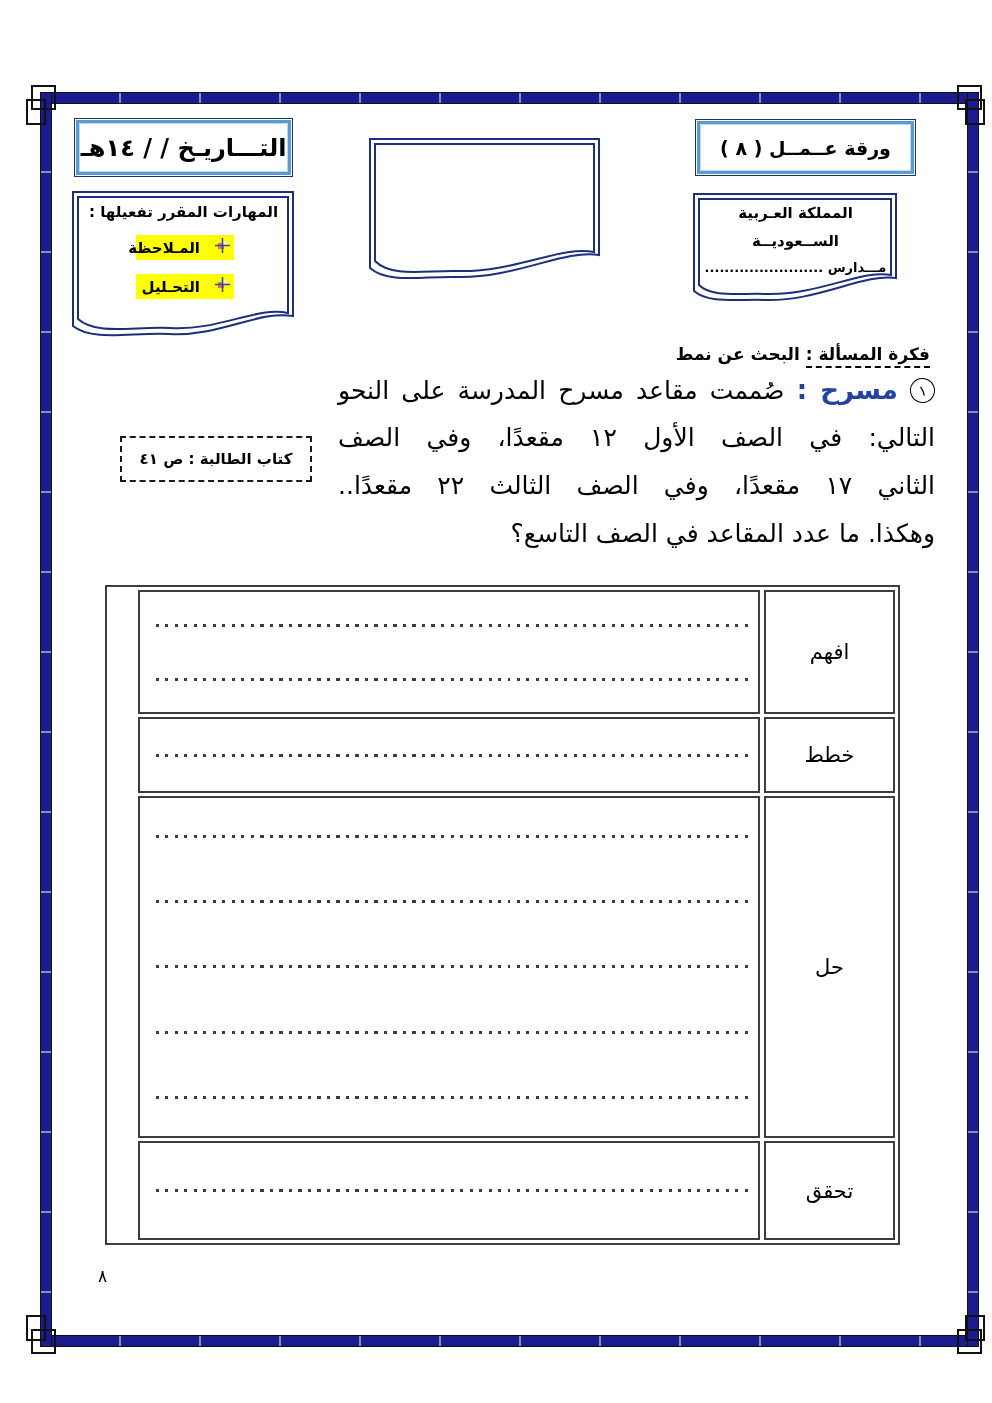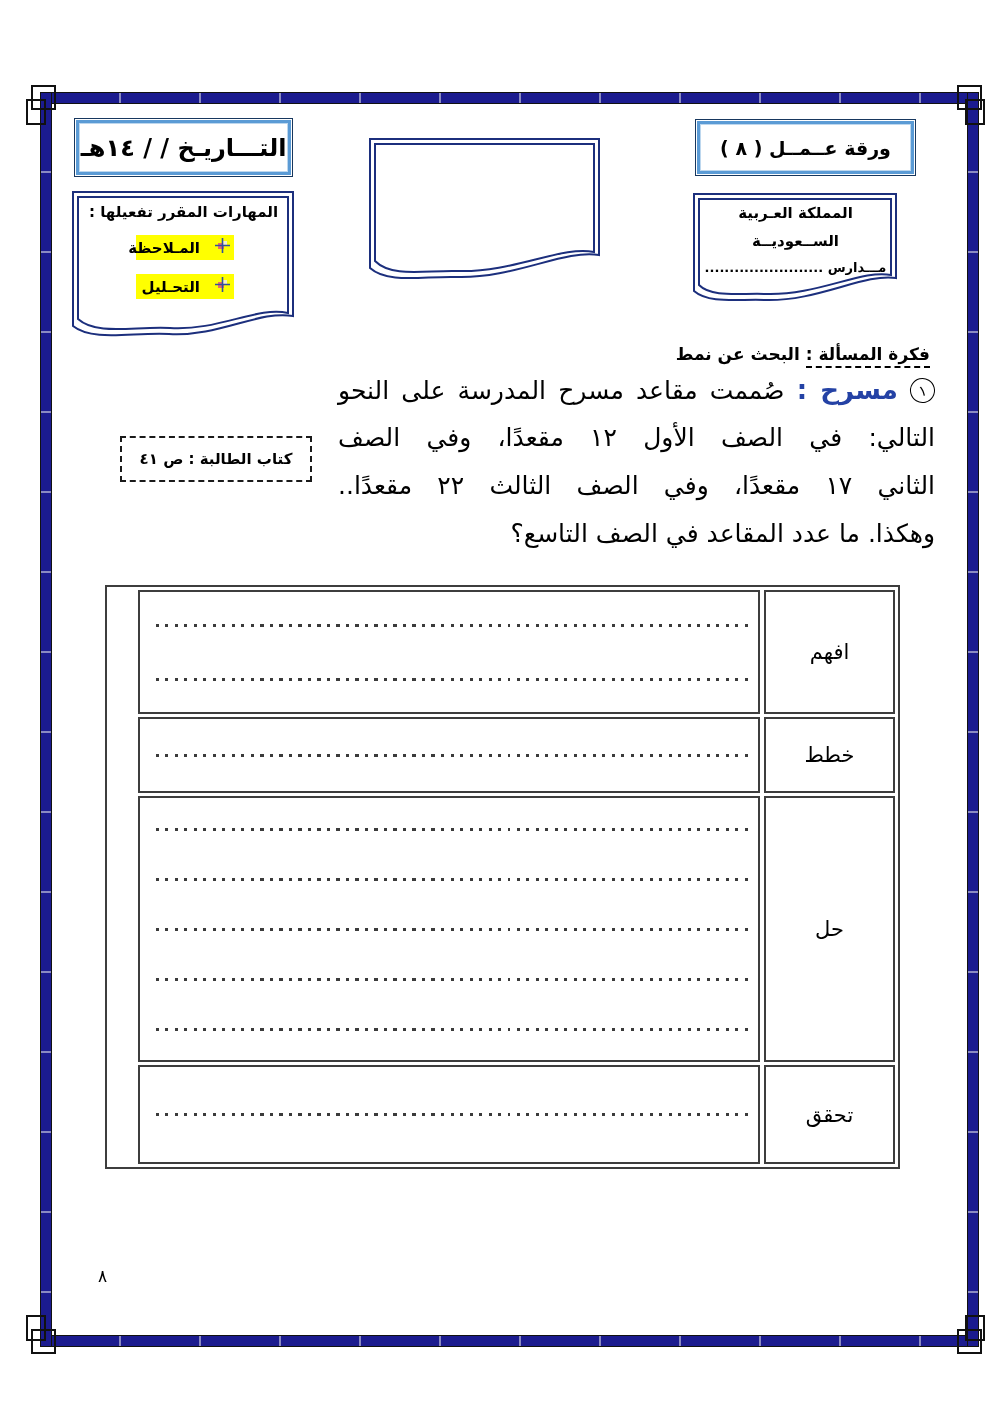--- a/index.html
+++ b/index.html
@@ -178,21 +178,21 @@
           <div class="dotline"></div>
           <div class="dotline"></div>
         </div>
       </div>
       <div class="trow" style="height: 76px;">
         <div class="tcell tlabel">خطط</div>
         <div class="tcell tcontent">
           <div class="dotline"></div>
         </div>
       </div>
-      <div class="trow" style="height: 266px;">
+      <div class="trow" style="height: 342px;">
         <div class="tcell tlabel">حل</div>
         <div class="tcell tcontent">
           <div class="dotline"></div>
           <div class="dotline"></div>
           <div class="dotline"></div>
           <div class="dotline"></div>
           <div class="dotline"></div>
         </div>
       </div>
       <div class="trow" style="height: 99px;">

